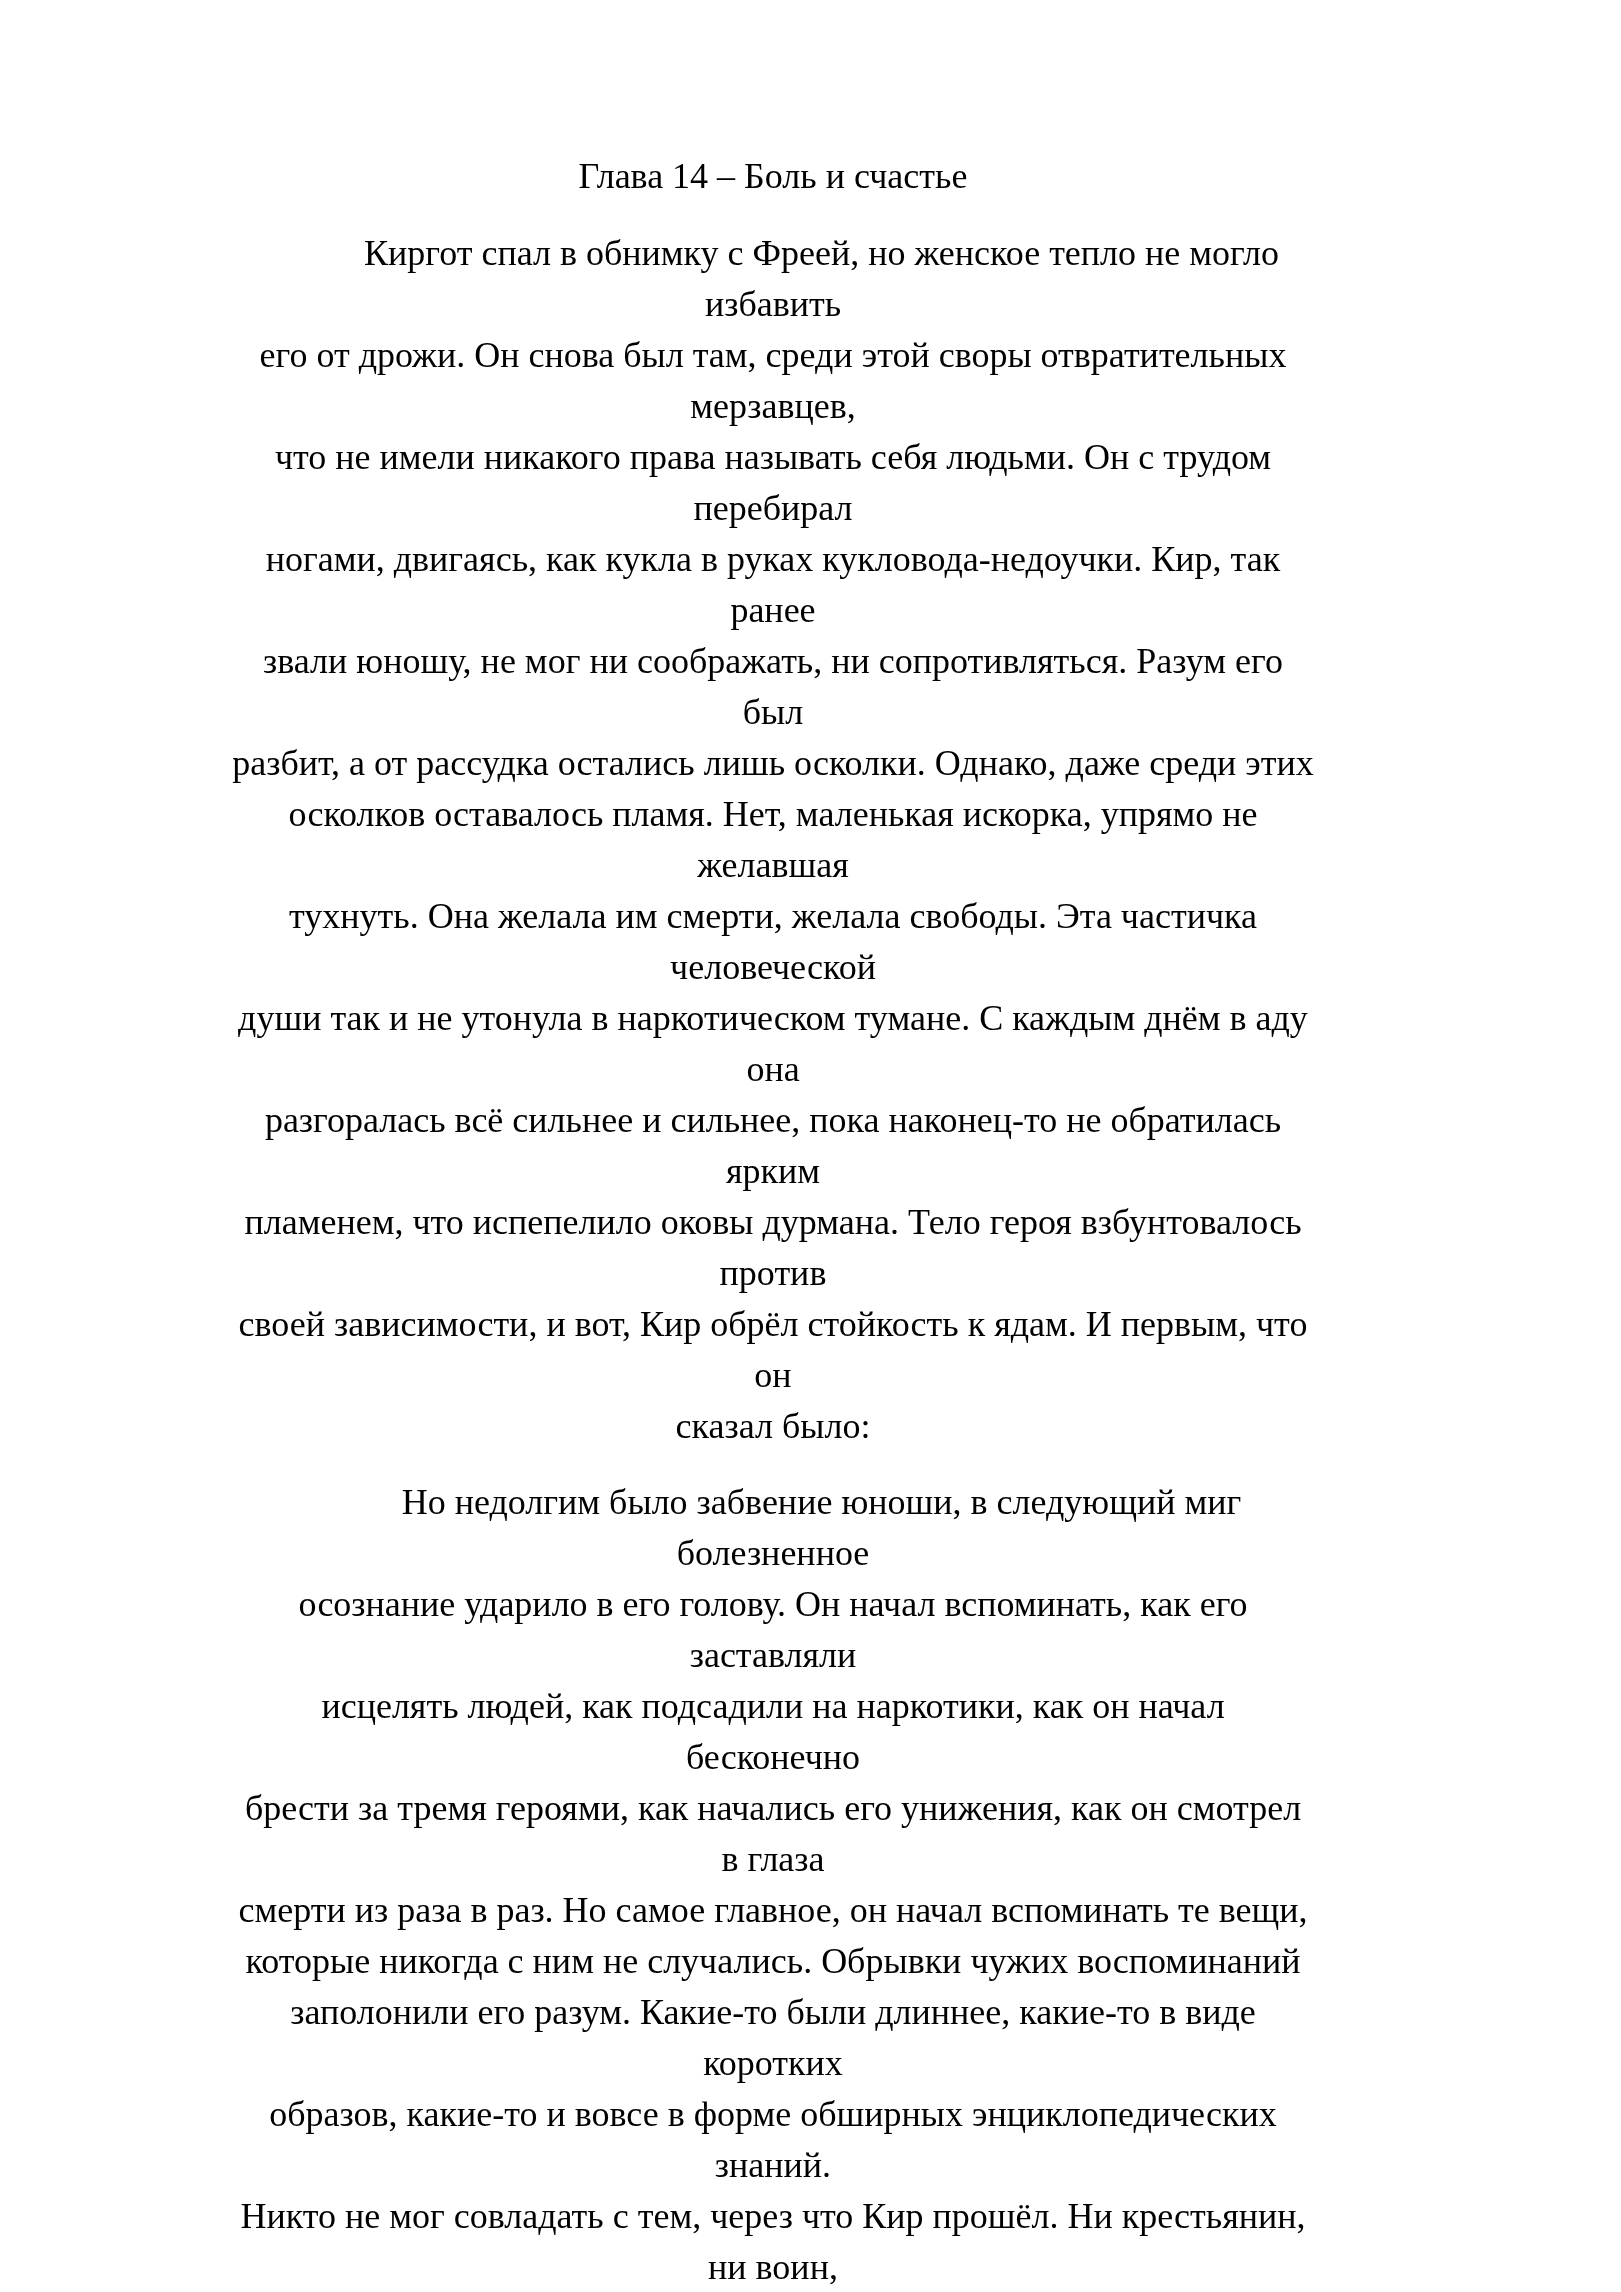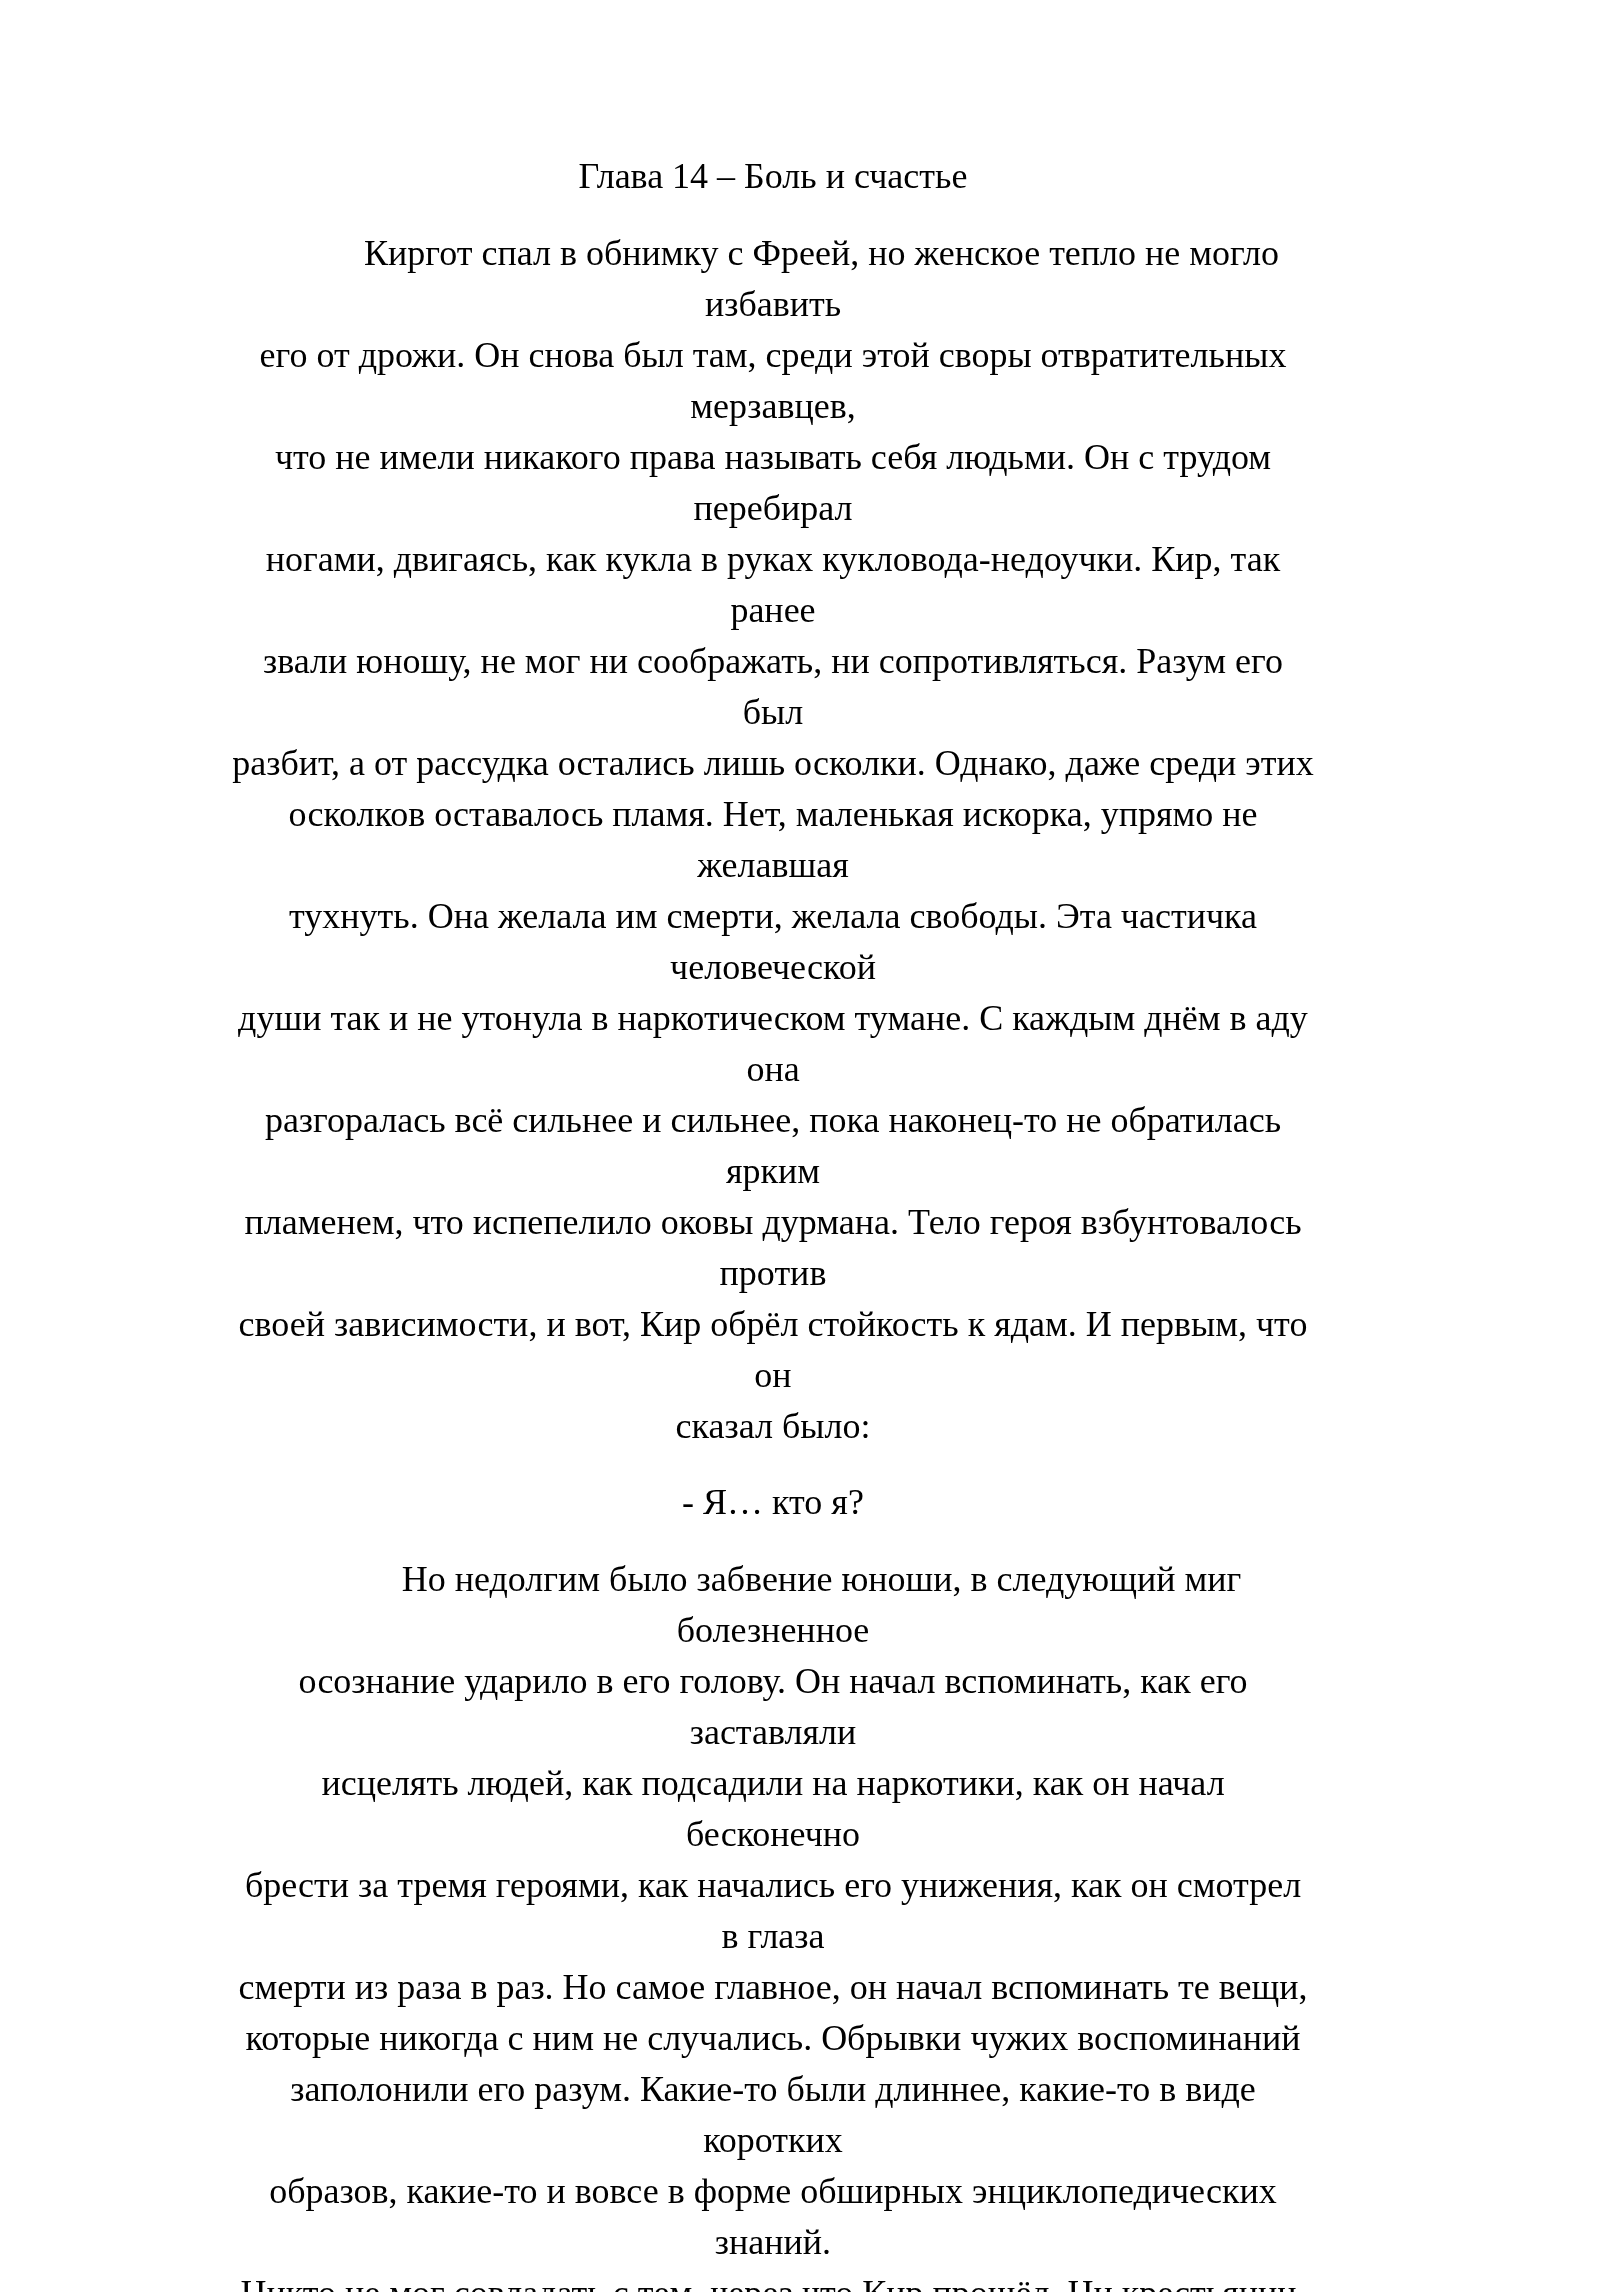--- a/index.html
+++ b/index.html
@@ -53,21 +53,20 @@
 звали юношу, не мог ни соображать, ни сопротивляться. Разум его был
 разбит, а от рассудка остались лишь осколки. Однако, даже среди этих
 осколков оставалось пламя. Нет, маленькая искорка, упрямо не желавшая
 тухнуть. Она желала им смерти, желала свободы. Эта частичка человеческой
 души так и не утонула в наркотическом тумане. С каждым днём в аду она
 разгоралась всё сильнее и сильнее, пока наконец-то не обратилась ярким
 пламенем, что испепелило оковы дурмана. Тело героя взбунтовалось против
 своей зависимости, и вот, Кир обрёл стойкость к ядам. И первым, что он
 сказал было:</p>
 
-  <p class="para dialogue">- Я… кто я?</p>
 
   <p class="para indent">Но недолгим было забвение юноши, в следующий миг болезненное
 осознание ударило в его голову. Он начал вспоминать, как его заставляли
 исцелять людей, как подсадили на наркотики, как он начал бесконечно
 брести за тремя героями, как начались его унижения, как он смотрел в глаза
 смерти из раза в раз. Но самое главное, он начал вспоминать те вещи,
 которые никогда с ним не случались. Обрывки чужих воспоминаний
 заполонили его разум. Какие-то были длиннее, какие-то в виде коротких
 образов, какие-то и вовсе в форме обширных энциклопедических знаний.
 Никто не мог совладать с тем, через что Кир прошёл. Ни крестьянин, ни воин,

